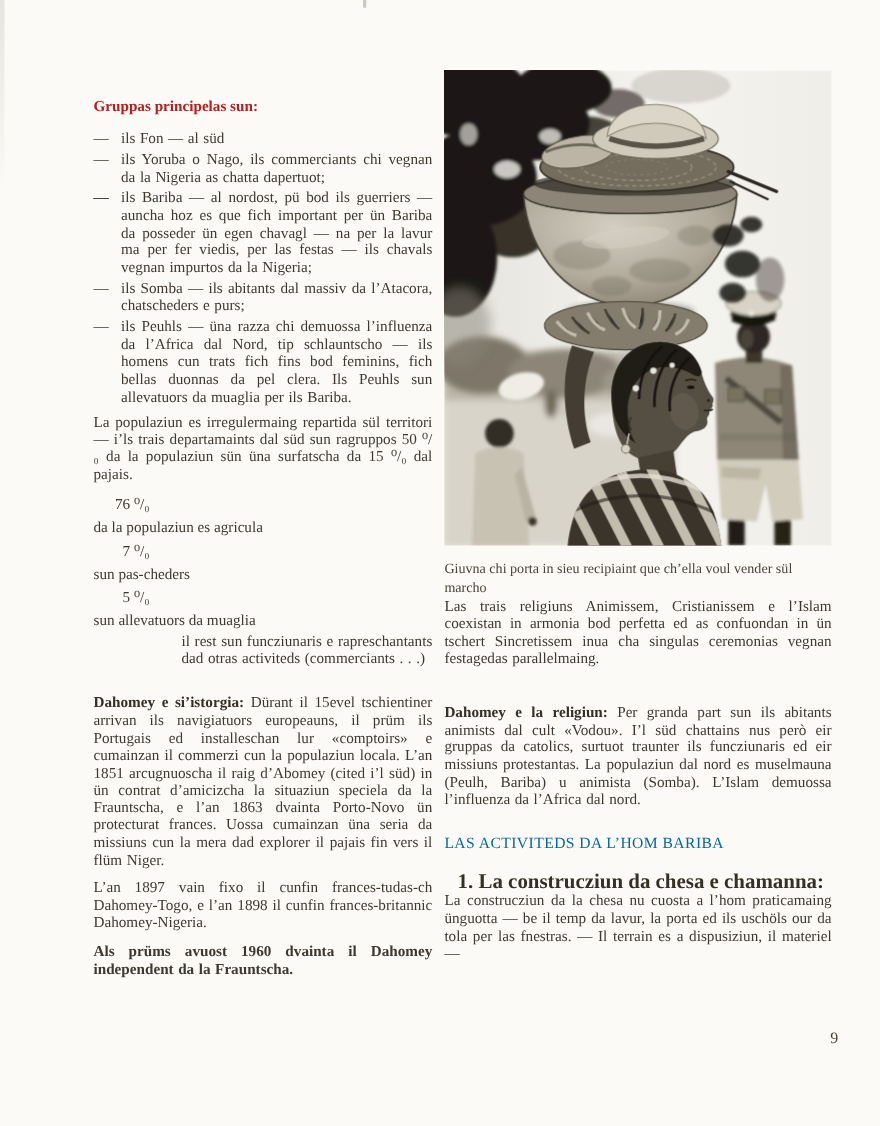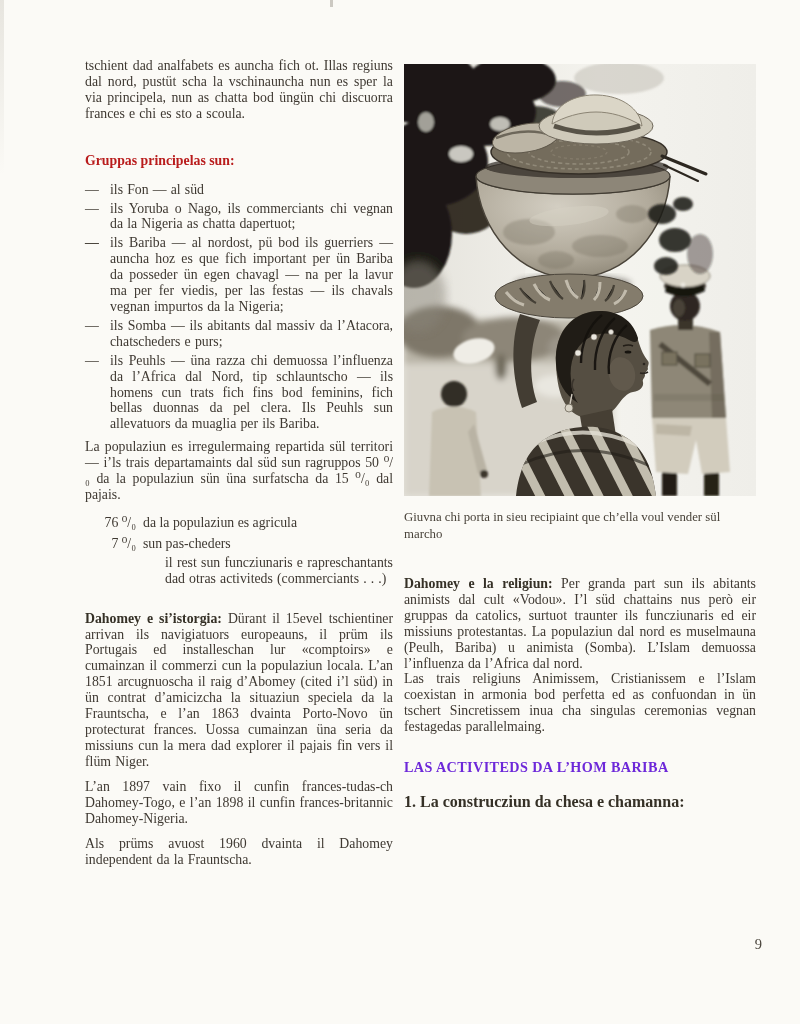--- a/index.html
+++ b/index.html
@@ -23,53 +23,52 @@
   .groups-heading{margin:31px 0 0 0;font-size:13.8px;line-height:16px;font-weight:700;color:#b91c1c;}
   .groups{margin-top:13px;}
   .group-item{position:relative;padding-left:25px;font-size:13.8px;line-height:15.9px;
     text-align:justify;word-spacing:.05em;}
   .group-item + .group-item{margin-top:3px;}
   .group-item .dash{position:absolute;left:0;top:0;}
 
   .population{margin-top:7px;}
 
   .stats{margin-top:9px;}
-  .stat-row{display:flex;font-size:13.8px;line-height:21px;}
+  .stat-row{display:flex;font-size:13.8px;line-height:21px;flex-direction:column;}
   .stat-value{width:58px;text-align:right;padding-right:7px;box-sizing:border-box;white-space:nowrap;}
   .stat-rest{margin:1px 0 0 80px;width:228px;font-size:13.8px;line-height:15.9px;
     text-align:justify;word-spacing:.05em;}
 
   .history{margin-top:24px;}
   .p1897{margin-top:9px;}
-  .independence{margin-top:10px;}
+  .independence{margin-top:10px;font-weight:bold;}
 
   .photo-figure{margin:0;width:352px;}
   .photo-frame{width:352px;height:432px;display:block;}
   .caption{margin-top:13px;width:322px;font-size:12.8px;line-height:17px;
     color:#49433a;text-align:left;}
 
   .religion{margin-top:33px;}
   .religion2{margin-top:0;}
   .activities-heading{margin:24px 0 0 0;font-size:14.2px;line-height:17px;
-    font-weight:700;letter-spacing:.4px;color:#6d28d9;}
-  .construction-heading{margin:18px 0 0 0;font-size:16px;line-height:16px;
+    font-weight:400;letter-spacing:.4px;color:#0369a1;}
+  .construction-heading{margin:18px 0 0 12px;font-size:19px;line-height:16px;
     font-weight:700;color:#353026;}
   .construction{margin-top:1px;text-align-last:justify;}
 
   .page-number{position:absolute;right:38px;top:936px;font-size:14.5px;color:#4a453d;}
 </style>
 </head>
 <body>
 
 <div class="edge-shadow"></div>
 <div class="scan-mark"></div>
 
 <div class="col-left">
 
-  <p class="para intro">tschient dad analfabets es auncha fich ot. Illas regiuns dal nord, pustüt scha la vschinauncha nun es sper la via principela, nun as chatta bod üngün chi discuorra frances e chi es sto a scoula.</p>
 
   <h3 class="groups-heading">Gruppas principelas sun:</h3>
 
   <div class="groups">
     <div class="group-item">
       <span class="dash">—</span>
       <span>ils Fon — al süd</span>
     </div>
     <div class="group-item">
       <span class="dash">—</span>
@@ -95,20 +94,24 @@
   <p class="para population">La populaziun es irregulermaing repartida sül territori — i’ls trais departamaints dal süd sun ragruppos 50 ⁰/₀ da la populaziun sün üna surfatscha da 15 ⁰/₀ dal pajais.</p>
 
   <div class="stats">
     <div class="stat-row">
       <span class="stat-value">76 ⁰/₀</span>
       <span class="stat-label">da la populaziun es agricula</span>
     </div>
     <div class="stat-row">
       <span class="stat-value">7 ⁰/₀</span>
       <span class="stat-label">sun pas-cheders</span>
+    </div>
+    <div class="stat-row">
+      <span class="stat-value">5 ⁰/₀</span>
+      <span class="stat-label">sun allevatuors da muaglia</span>
     </div>
     <p class="stat-rest">il rest sun funcziunaris e rapreschantants dad otras activiteds (commerciants . . .)</p>
   </div>
 
   <p class="para history"><b class="lead">Dahomey e si’istorgia:</b> <span>Dürant il 15evel tschientiner arrivan ils navigiatuors europeauns, il prüm ils Portugais ed installeschan lur «comptoirs» e cumainzan il commerzi cun la populaziun locala. L’an 1851 arcugnuoscha il raig d’Abomey (cited i’l süd) in ün contrat d’amicizcha la situaziun speciela da la Frauntscha, e l’an 1863 dvainta Porto-Novo ün protecturat frances. Uossa cumainzan üna seria da missiuns cun la mera dad explorer il pajais fin vers il flüm Niger.</span></p>
 
   <p class="para p1897">L’an 1897 vain fixo il cunfin frances-tudas-ch Dahomey-Togo, e l’an 1898 il cunfin frances-britannic Dahomey-Nigeria.</p>
 
   <p class="para independence">Als prüms avuost 1960 dvainta il Dahomey independent da la Frauntscha.</p>
 
@@ -294,24 +297,25 @@
             <rect x="252" y="352" width="9" height="150"></rect>
           </g>
           <path d="M 128 380 Q 180 356 236 382" fill="none" stroke="#e4e0d5" stroke-width="4" opacity="0.8"></path>
           <path d="M 118 400 Q 180 372 246 402" fill="none" stroke="#221e18" stroke-width="3" opacity="0.6"></path>
         </g>
       </g>
     </svg>
     <figcaption class="caption">Giuvna chi porta in sieu recipiaint que ch’ella voul vender sül marcho</figcaption>
   </figure>
 
+  <p class="para religion2">Las trais religiuns Animissem, Cristianissem e l’Islam coexistan in armonia bod perfetta ed as confuondan in ün tschert Sincretissem inua cha singulas ceremonias vegnan festagedas parallelmaing.</p>
+
   <p class="para religion"><b class="lead">Dahomey e la religiun:</b> <span>Per granda part sun ils abitants animists dal cult «Vodou». I’l süd chattains nus però eir gruppas da catolics, surtuot traunter ils funcziunaris ed eir missiuns protestantas. La populaziun dal nord es muselmauna (Peulh, Bariba) u animista (Somba). L’Islam demuossa l’influenza da l’Africa dal nord.</span></p>
 
-  <p class="para religion2">Las trais religiuns Animissem, Cristianissem e l’Islam coexistan in armonia bod perfetta ed as confuondan in ün tschert Sincretissem inua cha singulas ceremonias vegnan festagedas parallelmaing.</p>
-
   <h2 class="activities-heading">LAS ACTIVITEDS DA L’HOM BARIBA</h2>
 
   <p class="construction-heading">1.  La construcziun da chesa e chamanna:</p>
 
+  <p class="para construction">La construcziun da la chesa nu cuosta a l’hom praticamaing ünguotta — be il temp da lavur, la porta ed ils uschöls our da tola per las fnestras. — Il terrain es a dispusiziun, il materiel —</p>
 
 </div>
 
 <div class="page-number">9</div>
 
 </body></html>

